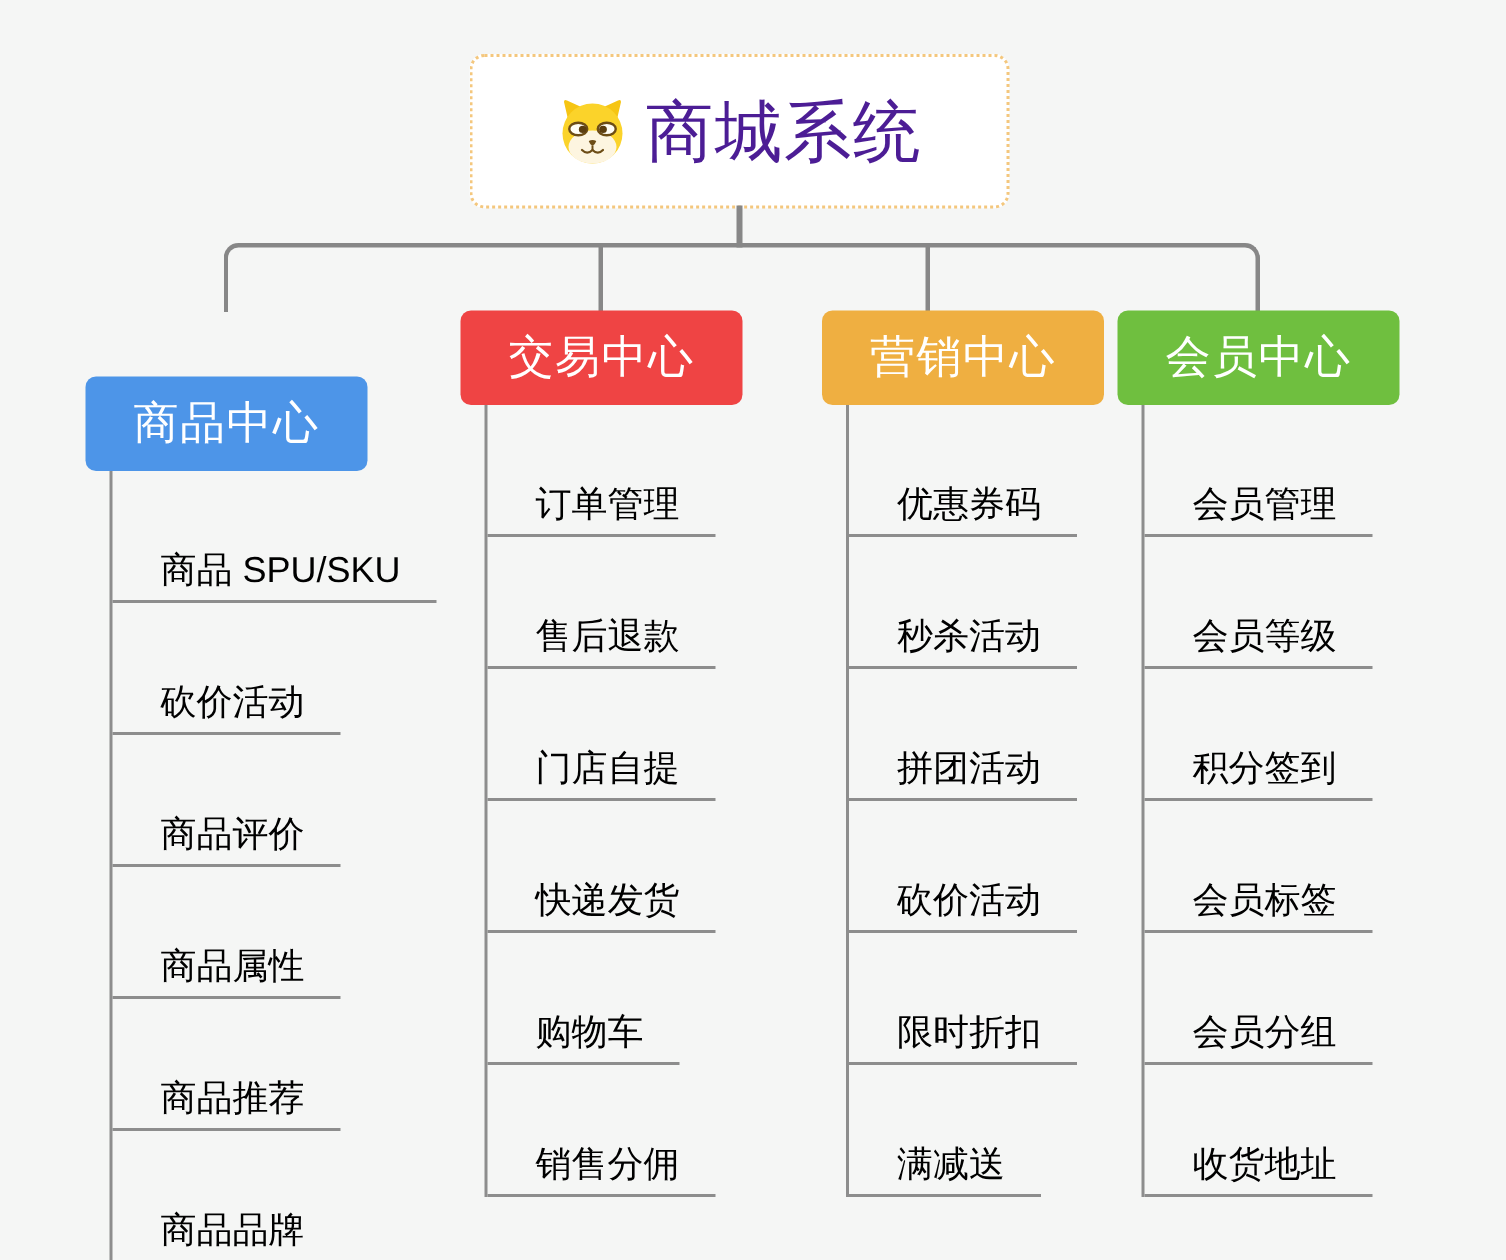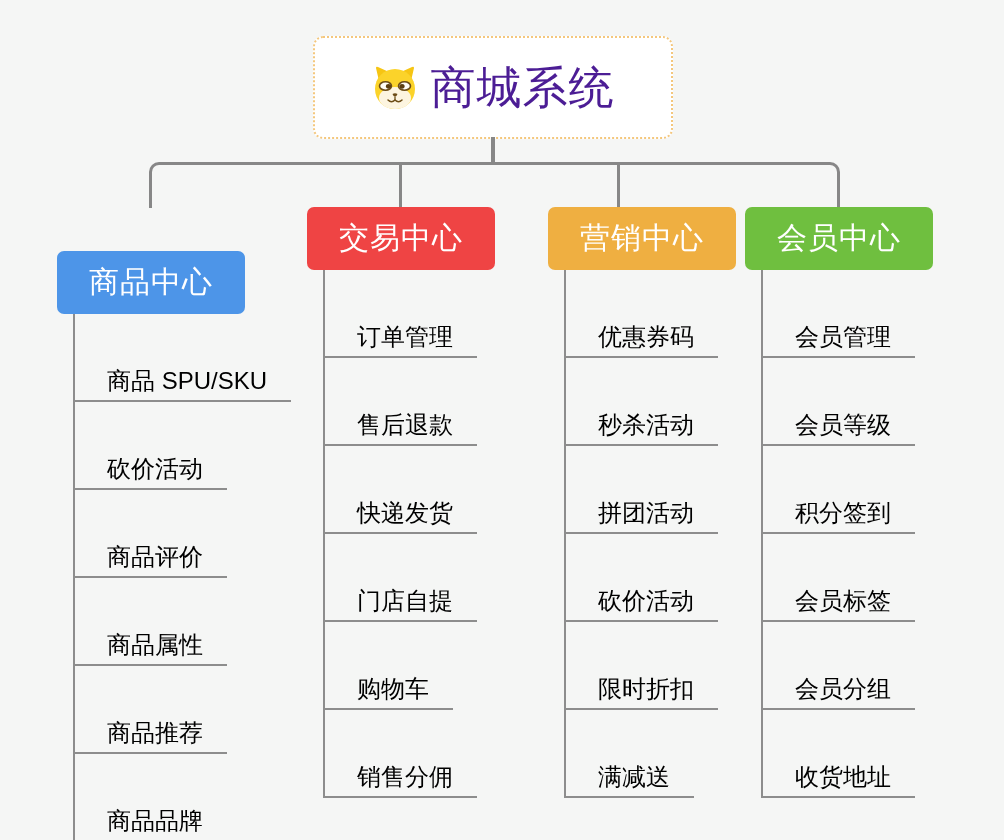--- a/index.html
+++ b/index.html
@@ -162,24 +162,24 @@
       <span class="branch-label">交易中心</span>
     </div>
     <div class="children">
           <div class="leaf">
             <span>订单管理</span>
           </div>
           <div class="leaf">
             <span>售后退款</span>
           </div>
           <div class="leaf">
+            <span>门店自提</span>
+          </div>
+          <div class="leaf">
             <span>快递发货</span>
-          </div>
-          <div class="leaf">
-            <span>门店自提</span>
           </div>
           <div class="leaf">
             <span>购物车</span>
           </div>
           <div class="leaf">
             <span>销售分佣</span>
           </div>
         </div>
   </div>
 

